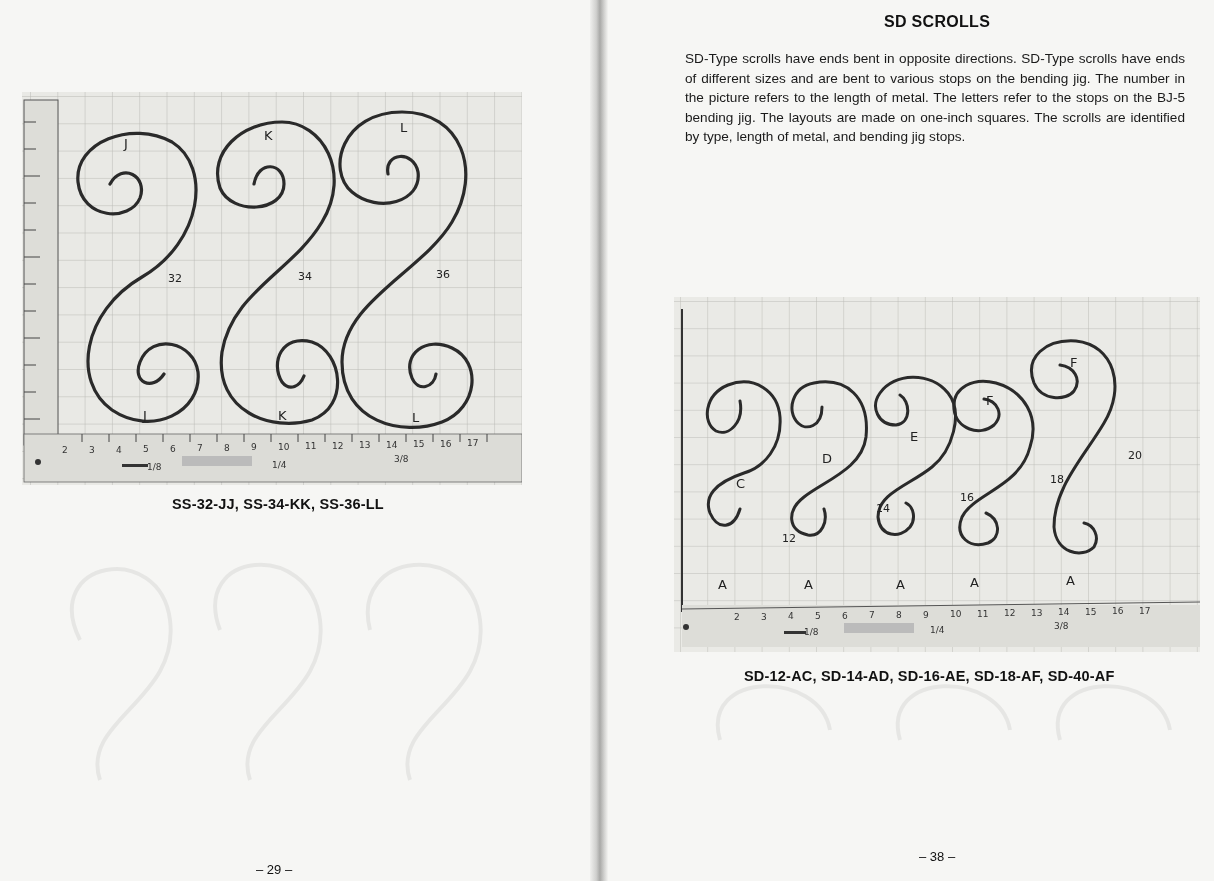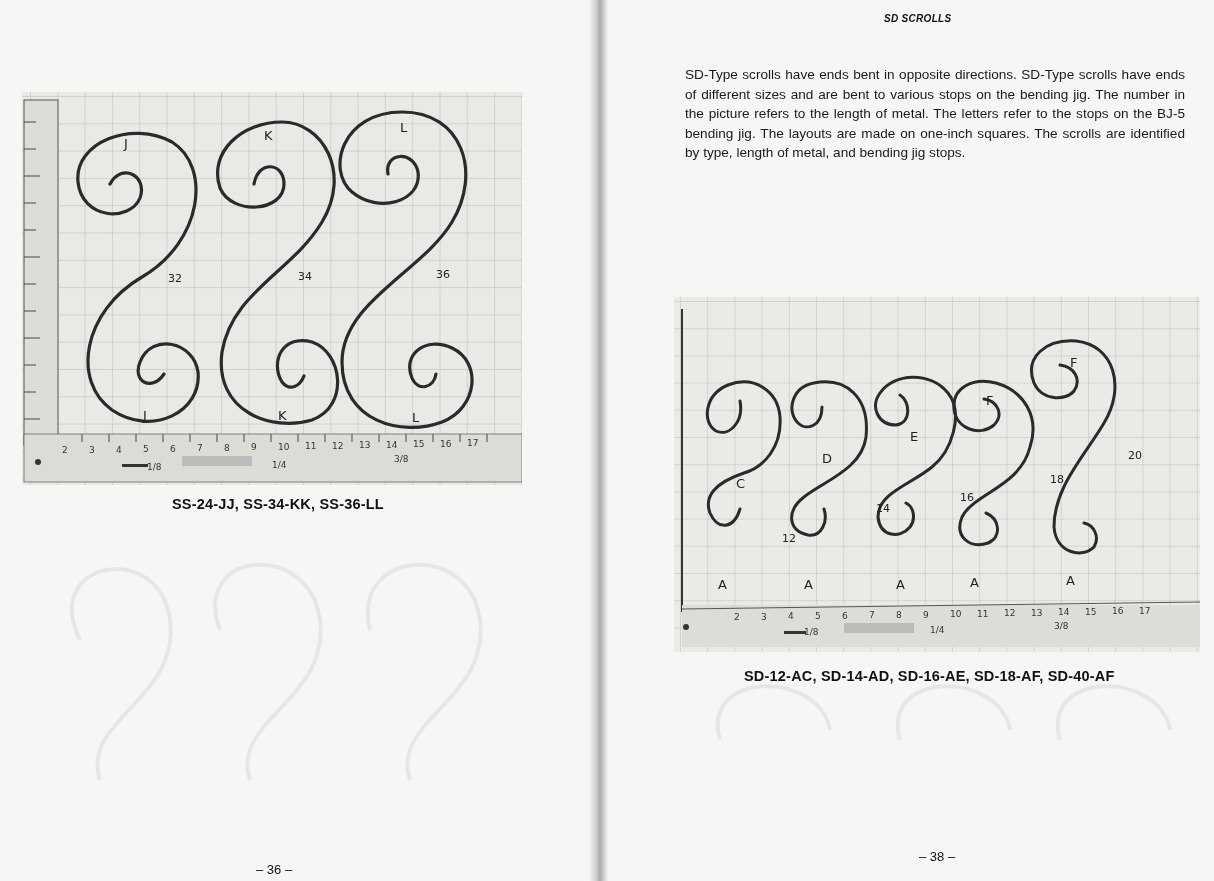--- a/index.html
+++ b/index.html
@@ -8,23 +8,23 @@
   .page { position: absolute; top: 0; height: 881px; background: #f6f6f4; }
   .page.left { left: 0; width: 592px; }
   .page.right { left: 606px; width: 608px; }
   .spine { position: absolute; left: 590px; top: 0; width: 18px; height: 881px;
            background: linear-gradient(90deg, #f0f0ee 0%, #cfcfcd 35%, #a9a9a7 55%, #d4d4d2 80%, #f3f3f1 100%); }
   .ghost { position: absolute; opacity: 0.06; }
   .photo { position: absolute; background: #e8e8e4; overflow: hidden; }
   .photo svg { display: block; }
   .caption { position: absolute; font-weight: bold; font-size: 14.5px; letter-spacing: 0.2px; white-space: nowrap; }
   .pagenum { position: absolute; font-size: 13px; }
-  .title { position: absolute; left: 884px; top: 13px; font-weight: bold; font-size: 10px; letter-spacing: 0.3px; font-style: italic; }
+  .title { position: absolute; left: 884px; top: 13px; font-weight: bold; font-size: 16px; letter-spacing: 0.3px; }
   .body-text { position: absolute; left: 685px; top: 49px; width: 500px; font-size: 13.6px; line-height: 19.6px;
-               text-align: justify; color: #1a1a1a; margin-top: 16px; }
+               text-align: justify; color: #1a1a1a; }
   .label { font-family: "DejaVu Sans", sans-serif; font-size: 13px; fill: #222; }
   .num { font-family: "DejaVu Sans", sans-serif; font-size: 11px; fill: #222; }
   .rtxt { font-family: "DejaVu Sans", sans-serif; font-size: 9px; fill: #333; }
 </style>
 </head>
 <body>
 
 <div class="page left"></div>
 <div class="page right"></div>
 <div class="spine"></div>
@@ -126,22 +126,22 @@
       <text x="445" y="354" class="rtxt">17</text>
       <text x="125" y="378" class="rtxt">1/8</text>
       <text x="250" y="376" class="rtxt">1/4</text>
       <text x="372" y="370" class="rtxt">3/8</text>
     </g>
     <circle cx="16" cy="370" r="3" fill="#333"></circle>
     <rect x="100" y="372" width="26" height="3" fill="#333"></rect>
     <rect x="160" y="364" width="70" height="10" fill="#bbb"></rect>
   </svg>
 </div>
-<div class="caption" style="left:172px;top:496px">SS-24-JJ, SS-34-KK, SS-36-LL</div>
-<div class="pagenum" style="left:256px;top:862px">– 36 –</div>
+<div class="caption" style="left:172px;top:496px">SS-32-JJ, SS-34-KK, SS-36-LL</div>
+<div class="pagenum" style="left:256px;top:862px">– 29 –</div>
 
 <div class="title">SD SCROLLS</div>
 <div class="body-text">SD-Type scrolls have ends bent in opposite directions. SD-Type scrolls have ends of different sizes and are bent to various stops on the bending jig. The number in the picture refers to the length of metal. The letters refer to the stops on the BJ-5 bending jig. The layouts are made on one-inch squares. The scrolls are identified by type, length of metal, and bending jig stops.</div>
 
 <div class="photo" style="left:674px;top:297px;width:526px;height:355px">
   <svg width="526" height="355" viewBox="0 0 526 355">
     <defs>
       <pattern id="gridR" width="27.2" height="27.2" patternUnits="userSpaceOnUse" x="6" y="4">
         <path d="M27.2 0 L0 0 0 27.2" fill="none" stroke="#bcbcb7" stroke-width="1"></path>
       </pattern>

